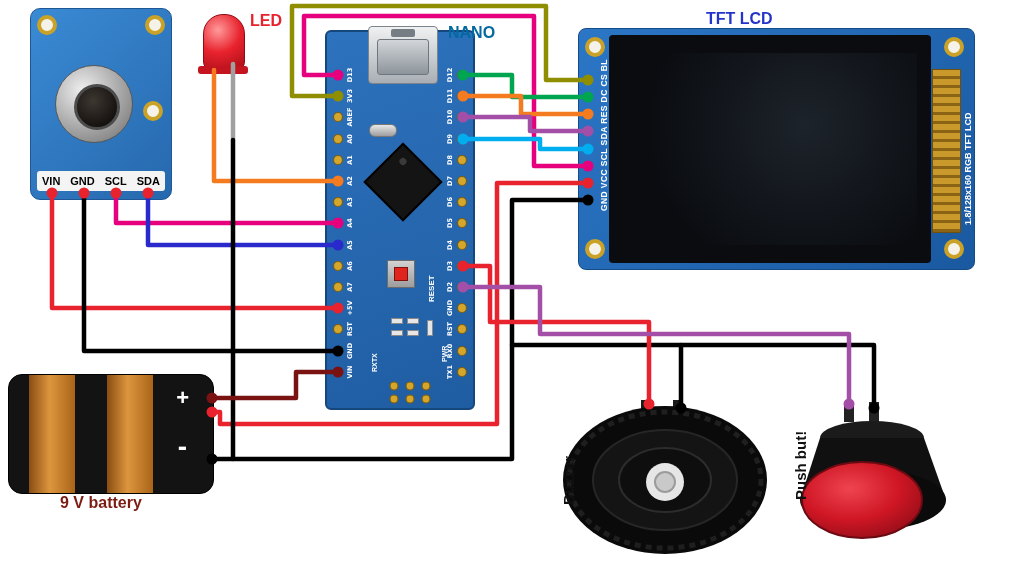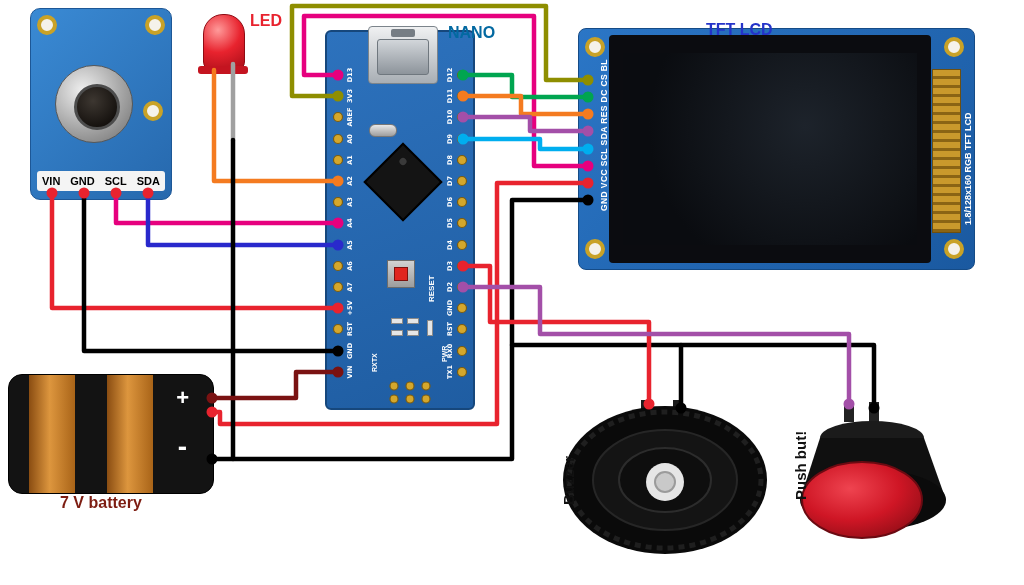--- a/index.html
+++ b/index.html
@@ -117,29 +117,29 @@
     <div class="hole" style="left:365px;top:8px;"></div>
     <div class="hole" style="left:6px;top:210px;"></div>
     <div class="hole" style="left:365px;top:210px;"></div>
     <div class="tft-bezel">
       <div class="tft-display"></div>
     </div>
     <div class="tft-gold"></div>
     <div class="nv" style="left:20px;top:182px;font-size:8.5px;letter-spacing:0.4px;">GND VCC SCL SDA RES DC CS BL</div>
     <div class="nv" style="left:384px;top:196px;font-size:9px;">1.8/128x160 RGB TFT LCD</div>
   </div>
-  <div class="main-label" style="left:706px;top:10px;color:#2433c9;margin-top:11px;">TFT LCD</div>
+  <div class="main-label" style="left:706px;top:10px;color:#2433c9;">TFT LCD</div>
 
   <div class="battery">
     <div class="copper" style="left:20px;"></div>
     <div class="copper" style="left:98px;"></div>
     <div class="batt-sign" style="right:24px;top:10px;font-size:22px;">+</div>
     <div class="batt-sign" style="right:26px;top:56px;font-size:28px;">-</div>
   </div>
-  <div class="main-label" style="left:60px;top:494px;color:#7d1d12;">7 V battery</div>
+  <div class="main-label" style="left:60px;top:494px;color:#7d1d12;">9 V battery</div>
 
   <svg class="abs" style="left:555px;top:398px;width:220px;height:165px;" viewBox="0 0 220 165">
     <rect x="86" y="2" width="9" height="16" fill="#1a1a1a"></rect>
     <rect x="118" y="2" width="9" height="16" fill="#1a1a1a"></rect>
     <ellipse cx="110" cy="82" rx="102" ry="74" fill="#0a0a0a"></ellipse>
     <ellipse cx="110" cy="82" rx="96" ry="68" fill="none" stroke="#1f1f1f" stroke-width="5" stroke-dasharray="6 5"></ellipse>
     <ellipse cx="110" cy="82" rx="72" ry="50" fill="#141414" stroke="#262626" stroke-width="2"></ellipse>
     <ellipse cx="110" cy="82" rx="46" ry="32" fill="#0e0e0e" stroke="#2c2c2c" stroke-width="2"></ellipse>
     <circle cx="110" cy="84" r="19" fill="#e6e6e6"></circle>
     <circle cx="110" cy="84" r="10" fill="#c9c9c9" stroke="#9b9b9b" stroke-width="2"></circle>

